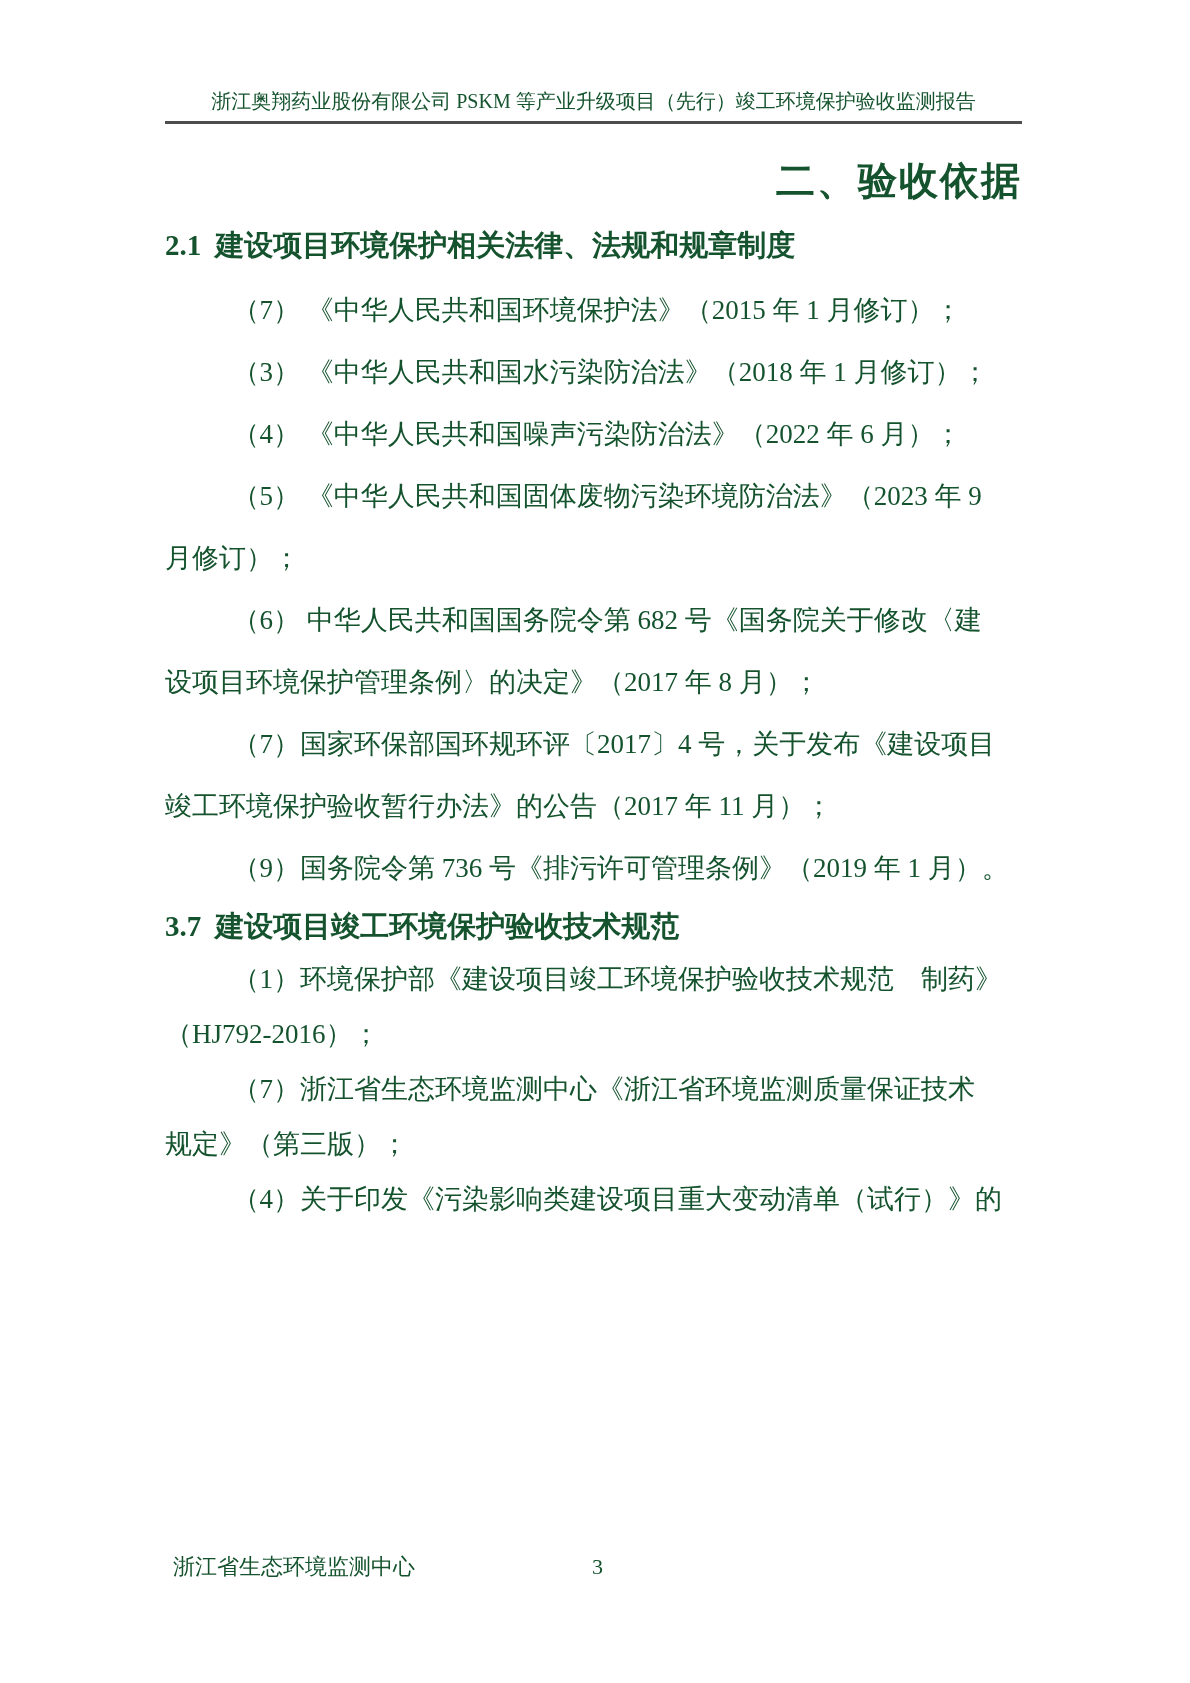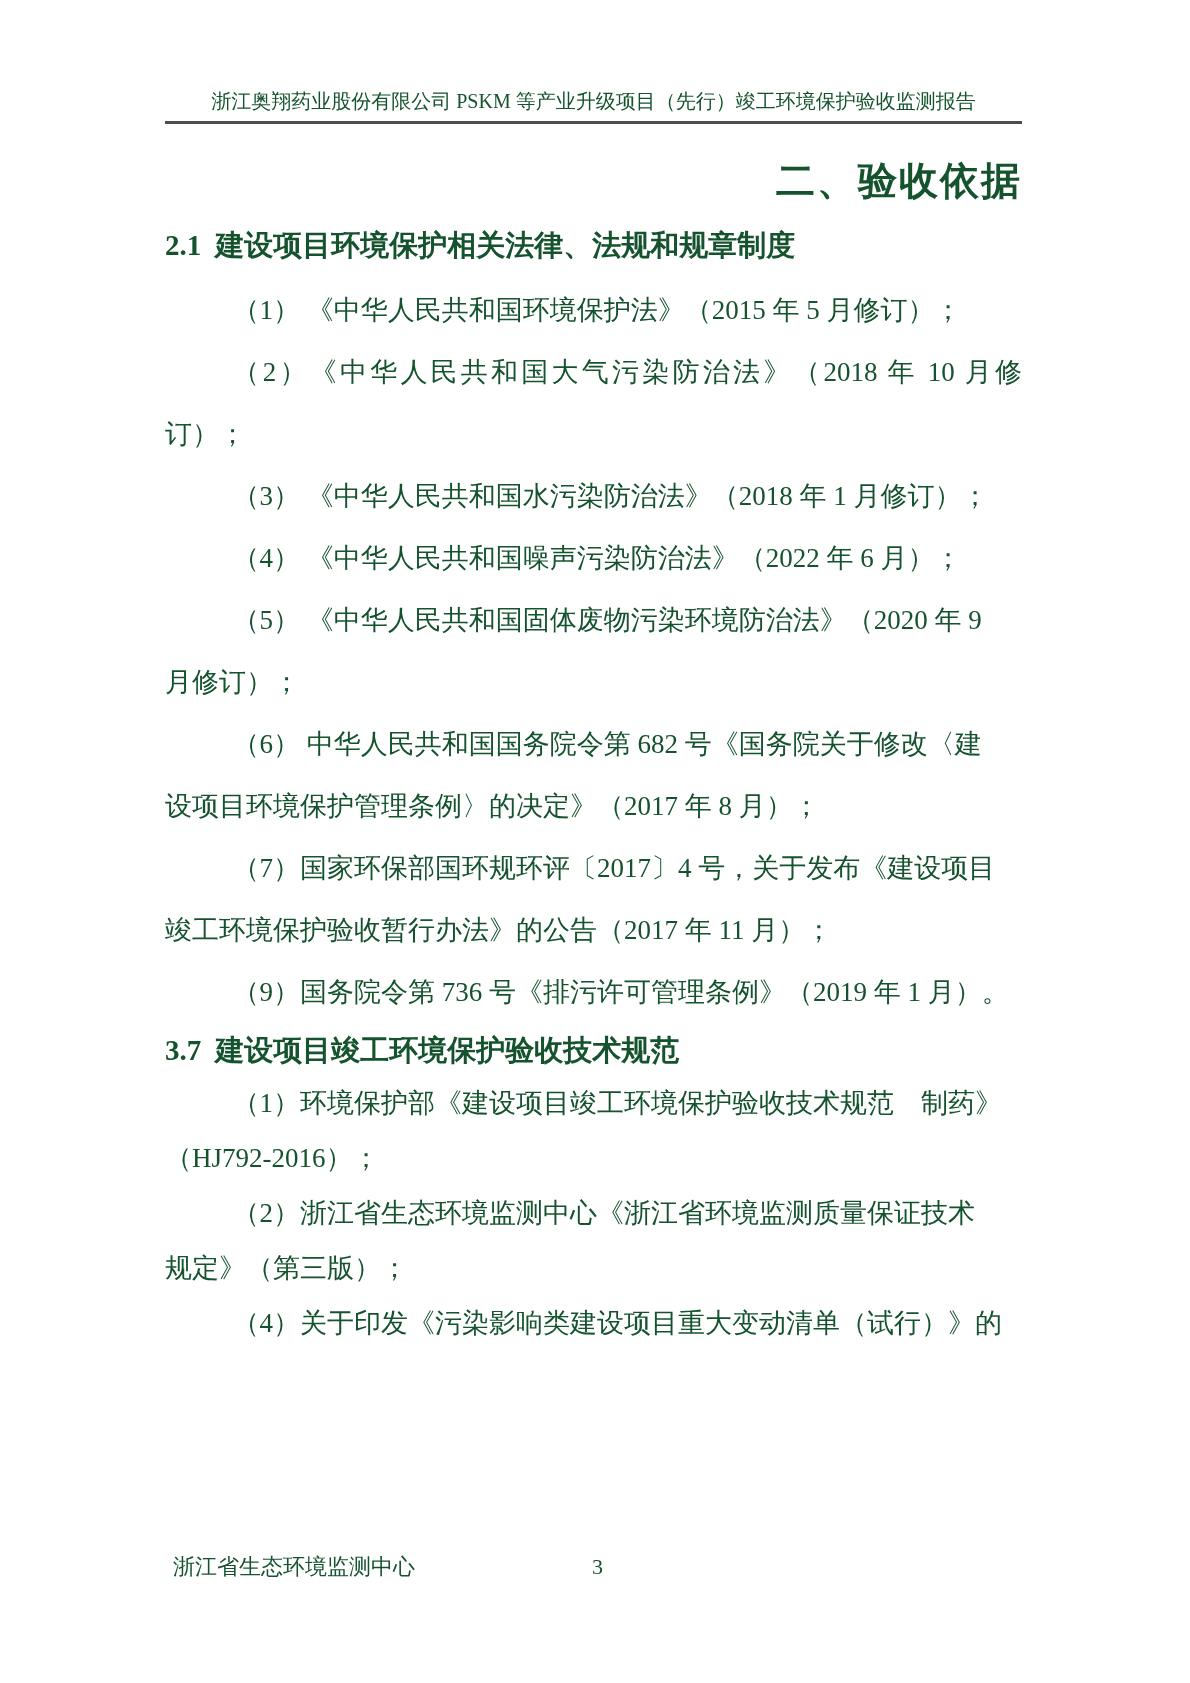--- a/index.html
+++ b/index.html
@@ -68,39 +68,38 @@
   <div class="running-header">
     <span>浙江奥翔药业股份有限公司 PSKM 等产业升级项目（先行）竣工环境保护验收监测报告</span>
   </div>
 
   <h1 class="page-title">二、验收依据</h1>
 
   <h2 class="section-heading first">
     <span class="sec-num">2.1</span><span>建设项目环境保护相关法律、法规和规章制度</span>
   </h2>
 
-  <p class="list-item sec1-item">（1） 《中华人民共和国环境保护法》（2015 年 5 月修订）；</p>
-  <p class="list-item sec1-item">（2）《中华人民共和国大气污染防治法》（2018 年 10 月修订）；</p>
+  <p class="list-item sec1-item">（7） 《中华人民共和国环境保护法》（2015 年 1 月修订）；</p>
   <p class="list-item sec1-item">（3） 《中华人民共和国水污染防治法》（2018 年 1 月修订）；</p>
   <p class="list-item sec1-item">（4） 《中华人民共和国噪声污染防治法》（2022 年 6 月）；</p>
-  <p class="list-item sec1-item">（5） 《中华人民共和国固体废物污染环境防治法》（2020 年 9
+  <p class="list-item sec1-item">（5） 《中华人民共和国固体废物污染环境防治法》（2023 年 9
 月修订）；</p>
   <p class="list-item sec1-item">（6） 中华人民共和国国务院令第 682 号《国务院关于修改〈建
 设项目环境保护管理条例〉的决定》（2017 年 8 月）；</p>
   <p class="list-item sec1-item">（7）国家环保部国环规环评〔2017〕4 号，关于发布《建设项目
 竣工环境保护验收暂行办法》的公告（2017 年 11 月）；</p>
   <p class="list-item sec1-item">（9）国务院令第 736 号《排污许可管理条例》（2019 年 1 月）。</p>
 
   <h2 class="section-heading second">
     <span class="sec-num">3.7</span><span>建设项目竣工环境保护验收技术规范</span>
   </h2>
 
   <p class="list-item sec2-item">（1）环境保护部《建设项目竣工环境保护验收技术规范　制药》
 （HJ792-2016）；</p>
-  <p class="list-item sec2-item">（2）浙江省生态环境监测中心《浙江省环境监测质量保证技术
+  <p class="list-item sec2-item">（7）浙江省生态环境监测中心《浙江省环境监测质量保证技术
 规定》（第三版）；</p>
   <p class="list-item sec2-item">（4）关于印发《污染影响类建设项目重大变动清单（试行）》的</p>
 
   <div class="footer">
     <span class="org">浙江省生态环境监测中心</span>
     <span class="pagenum">3</span>
   </div>
 
 </div>
 

